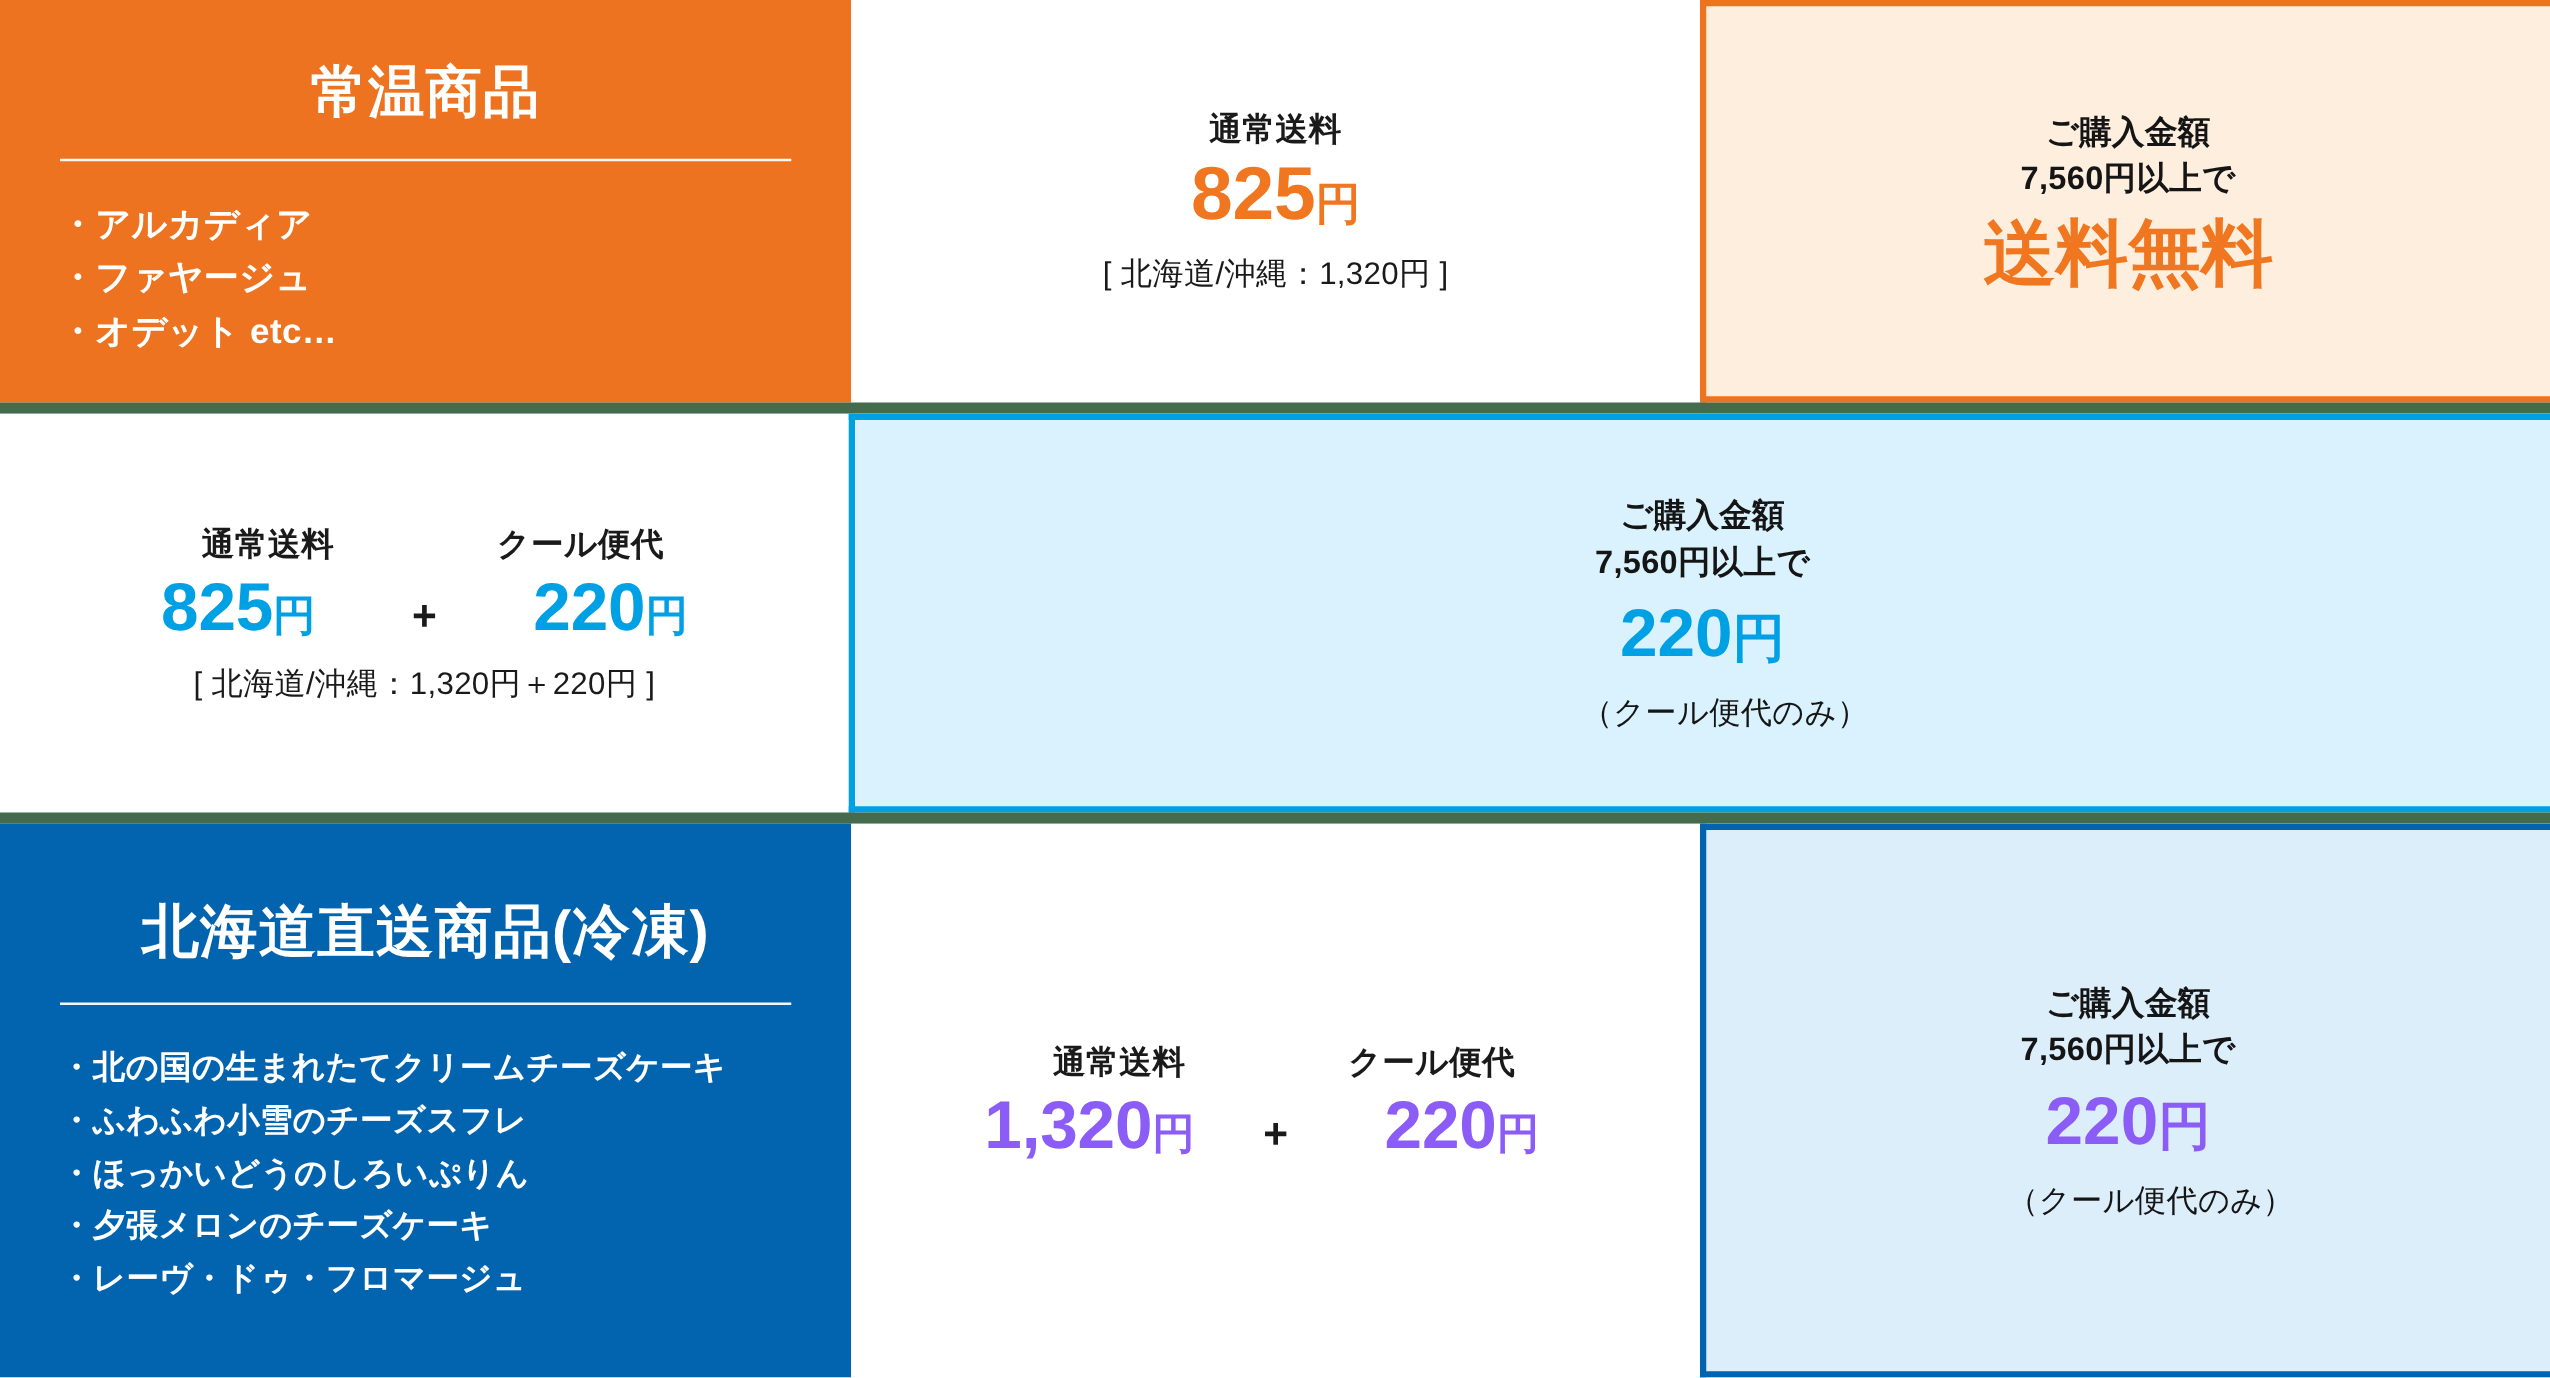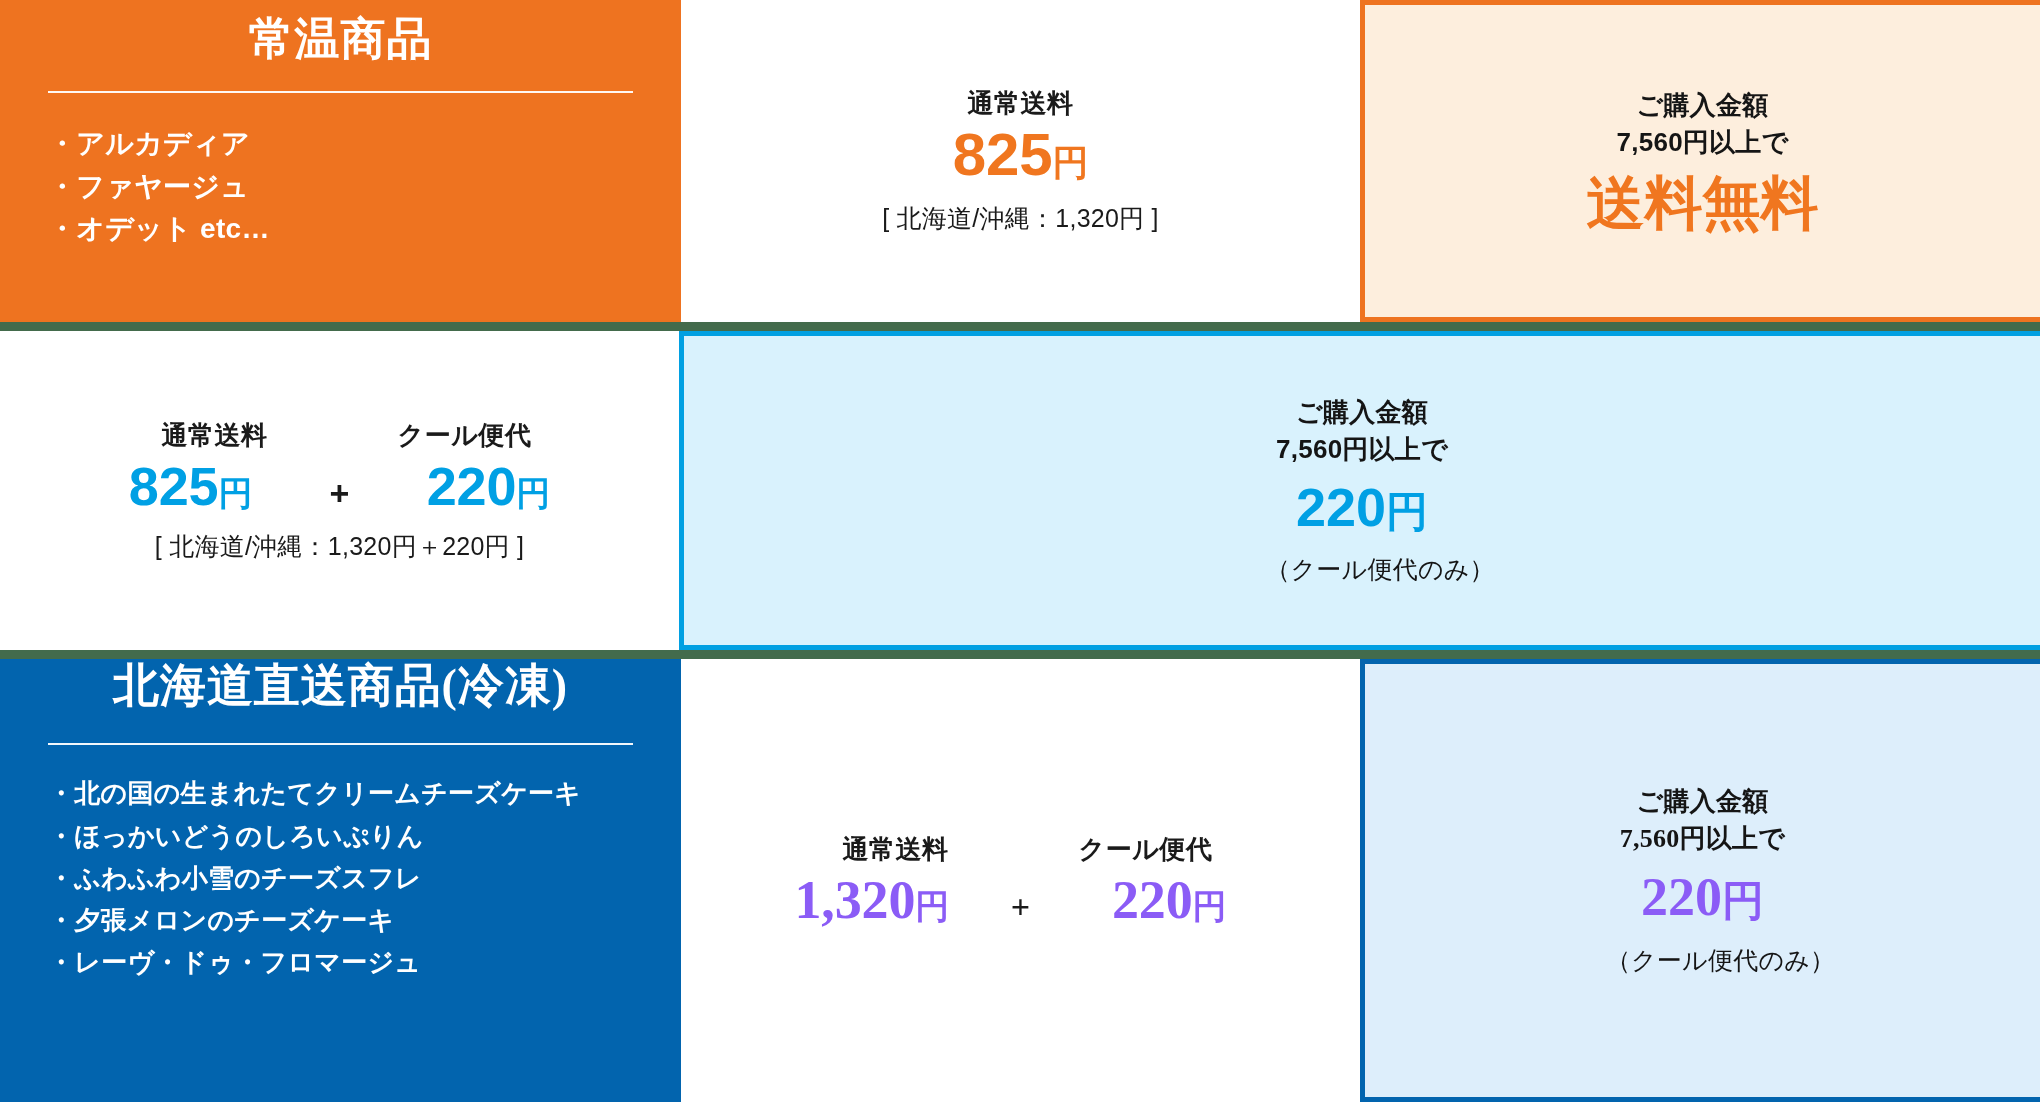--- a/index.html
+++ b/index.html
@@ -24,37 +24,38 @@
 
   
   .row {
     display: flex;
     flex-direction: row;
     width: 100%;
     box-sizing: border-box;
   }
   .row-1 { height: 334px; }
   .row-2 { height: 332px; }
-  .row-3 { height: 460px; font-family: Liberation Serif, serif; }
+  .row-3 { height: 460px; }
 
   .divider {
     width: 100%;
     height: 9px;
     background: #436b4c;
     flex: 0 0 9px;
   }
 
   
   .cat {
     width: 681px;
     flex: 0 0 681px;
     box-sizing: border-box;
     padding: 0 48px;
     display: flex;
     flex-direction: column;
+    justify-content: center;
     color: #ffffff;
   }
   .cat-warm  { background: #ee7320; }
   .cat-cool  { background: #01a0e2; }
   .cat-frozen{ background: #0264ae; }
 
   .cat-title {
     text-align: center;
     font-weight: bold;
     font-size: 44px;
@@ -309,22 +310,22 @@
 
   <div class="divider"></div>
 
   <div class="row row-3">
 
     <div class="cat cat-frozen">
       <div class="cat-title">北海道直送商品(冷凍)</div>
       <hr class="cat-rule">
       <ul class="cat-list">
         <li>北の国の生まれたてクリームチーズケーキ</li>
+        <li>ふわふわ小雪のチーズスフレ</li>
         <li>ほっかいどうのしろいぷりん</li>
-        <li>ふわふわ小雪のチーズスフレ</li>
         <li>夕張メロンのチーズケーキ</li>
         <li>レーヴ・ドゥ・フロマージュ</li>
       </ul>
     </div>
 
     <div class="fee">
       <div class="fee-labels">
         <div class="fee-label lbl-a">通常送料</div>
         <div class="fee-label lbl-b">クール便代</div>
       </div>

